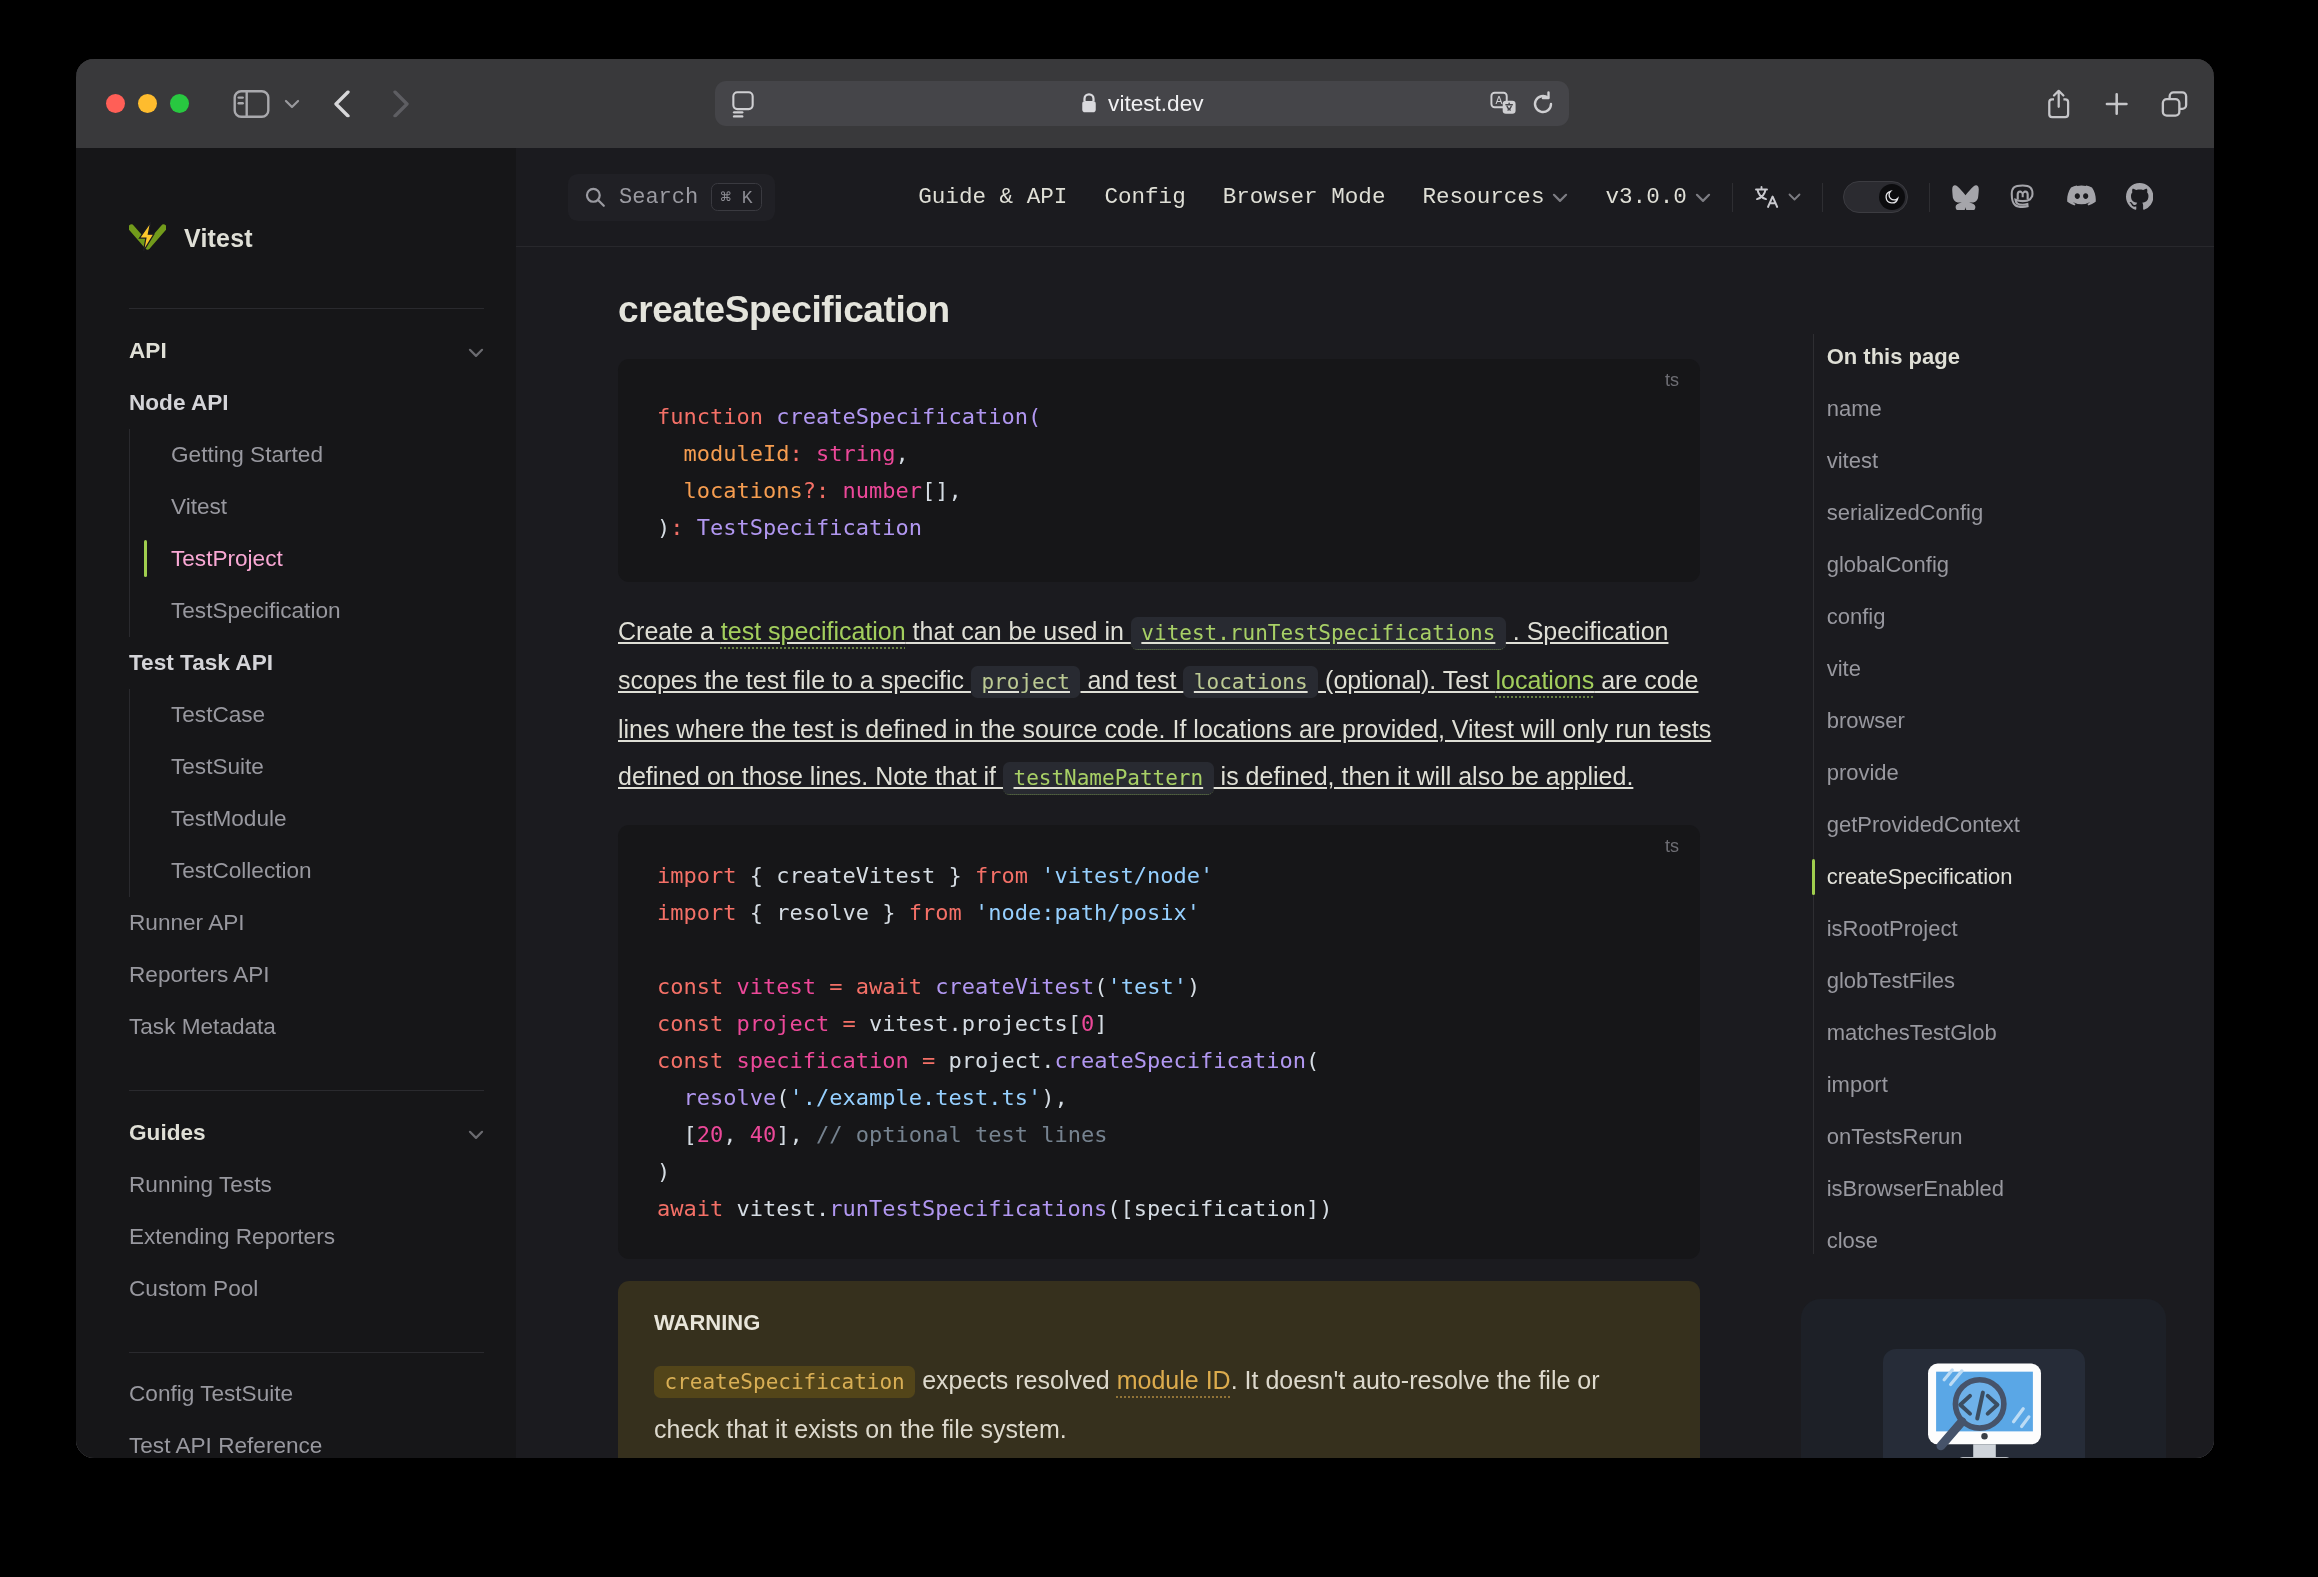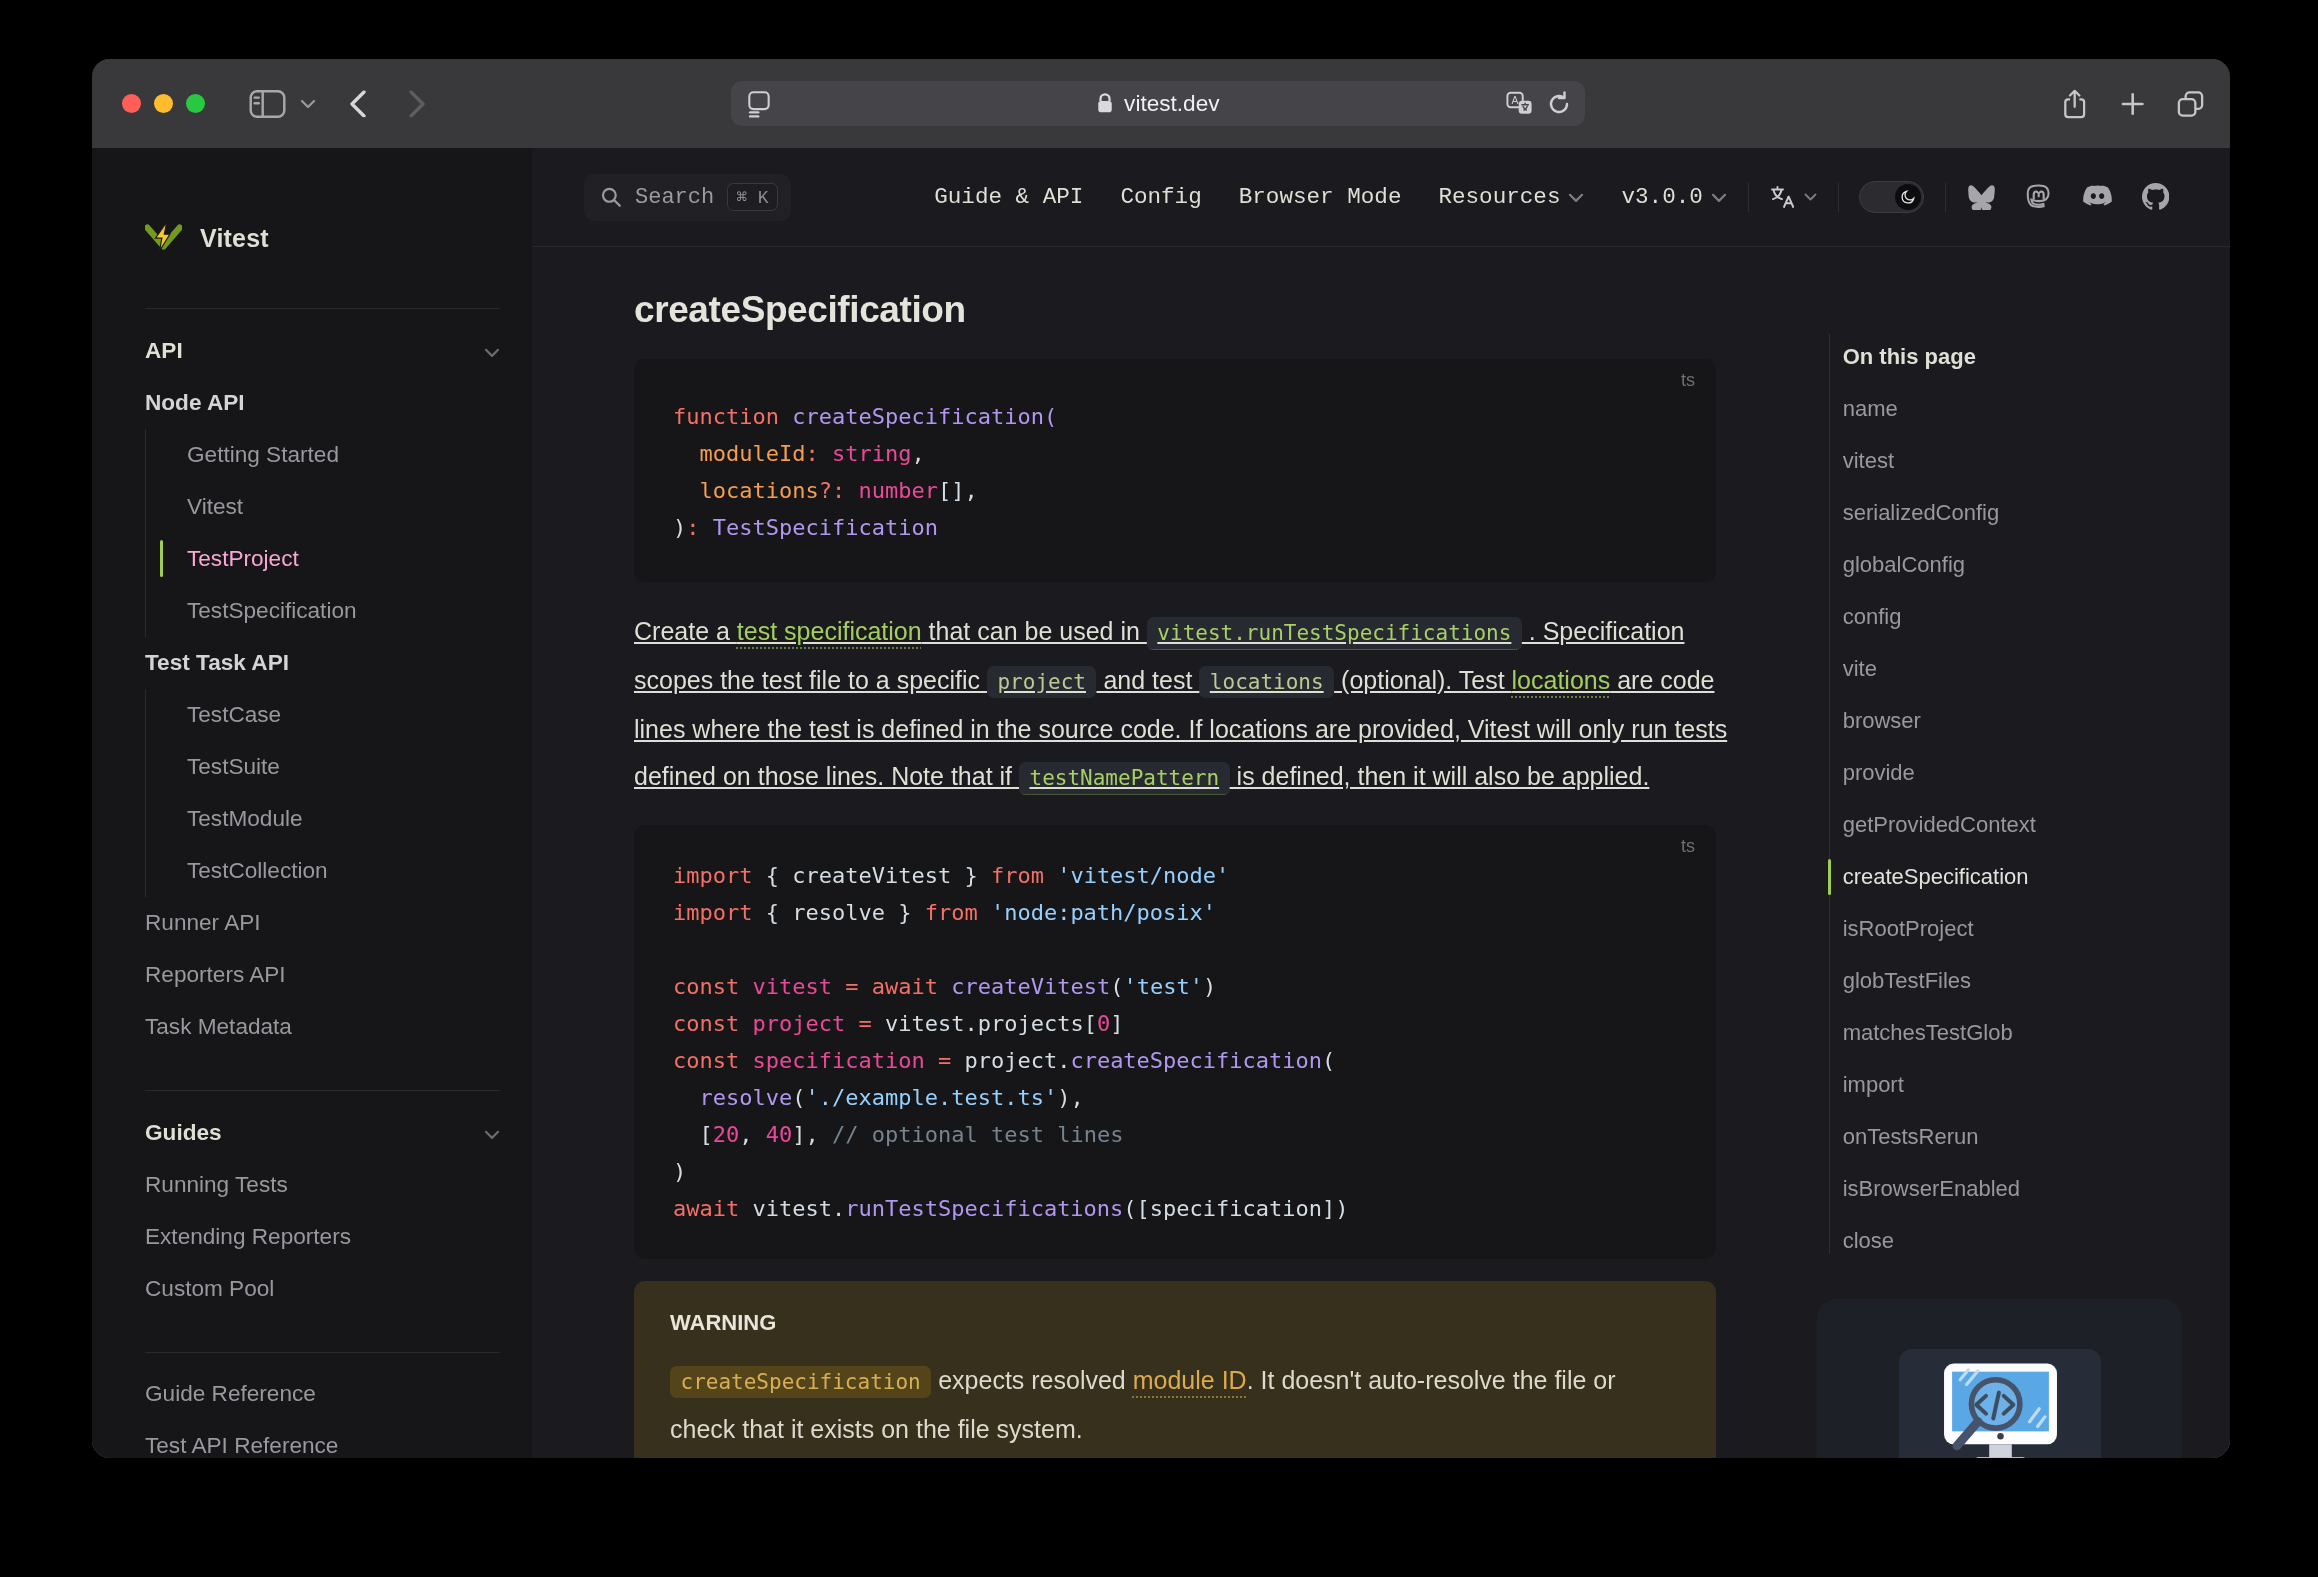--- a/index.html
+++ b/index.html
@@ -1,18 +1,18 @@
 <!DOCTYPE html>
 <html style="font-size:13px"><head>
 <meta charset="utf-8">
 <style>
   * { margin:0; padding:0; box-sizing:border-box; }
   html,body { width:2319px; height:1578px; background:#000; overflow:hidden;
               font-family:"Liberation Sans","DejaVu Sans",sans-serif; }
-  .window { position:absolute; left:92px; top:59px; width:2138px; height:1399px;
+  .window { position:absolute; left:76px; top:59px; width:2138px; height:1399px;
             border-radius:18px; overflow:hidden; background:#1b1b1f;
             box-shadow: inset 0 -1.6px 0 #55555a, inset 0 0 0 0.8px #3a3a3e; }
 
   
   .titlebar { position:relative; height:89px; background:#39393b;
               box-shadow:0 0.8px 0 #0c0c0d; }
   .tl { position:absolute; top:35px; width:19.4px; height:19.4px; border-radius:50%; }
   .tb-ic { position:absolute; top:50%; transform:translateY(-50%); display:flex; align-items:center; }
   .urlbar { position:absolute; left:639px; top:22px; width:854px; height:45px;
             background:#454549; border-radius:11.3px; display:flex; align-items:center;
@@ -242,21 +242,21 @@
           <div class="sb-group">
             <span>Guides</span>
             <span><svg width="16" height="9.7" viewBox="0 0 12 8" fill="none">
                 <path d="M1 1.5 6 6.5 11 1.5" stroke="#6b6b70" stroke-width="1.8" stroke-linecap="round" stroke-linejoin="round"></path>
               </svg></span>
           </div>
           <div class="sb-link">Running Tests</div>
           <div class="sb-link">Extending Reporters</div>
           <div class="sb-link">Custom Pool</div>
           <div class="sb-divider"></div>
-          <div class="sb-link">Guide Reference</div>
+          <div class="sb-link">Config TestSuite</div>
           <div class="sb-link">Test API Reference</div>
         </div>
     </div>
 
     <div class="main">
       <div class="navbar">
         <div class="searchbox">
           <svg width="22" height="22" viewBox="0 0 20 20" fill="none">
             <circle cx="8.5" cy="8.5" r="5.8" stroke="#9a9aa1" stroke-width="2"></circle>
             <line x1="13" y1="13" x2="18" y2="18" stroke="#9a9aa1" stroke-width="2" stroke-linecap="round"></line>

